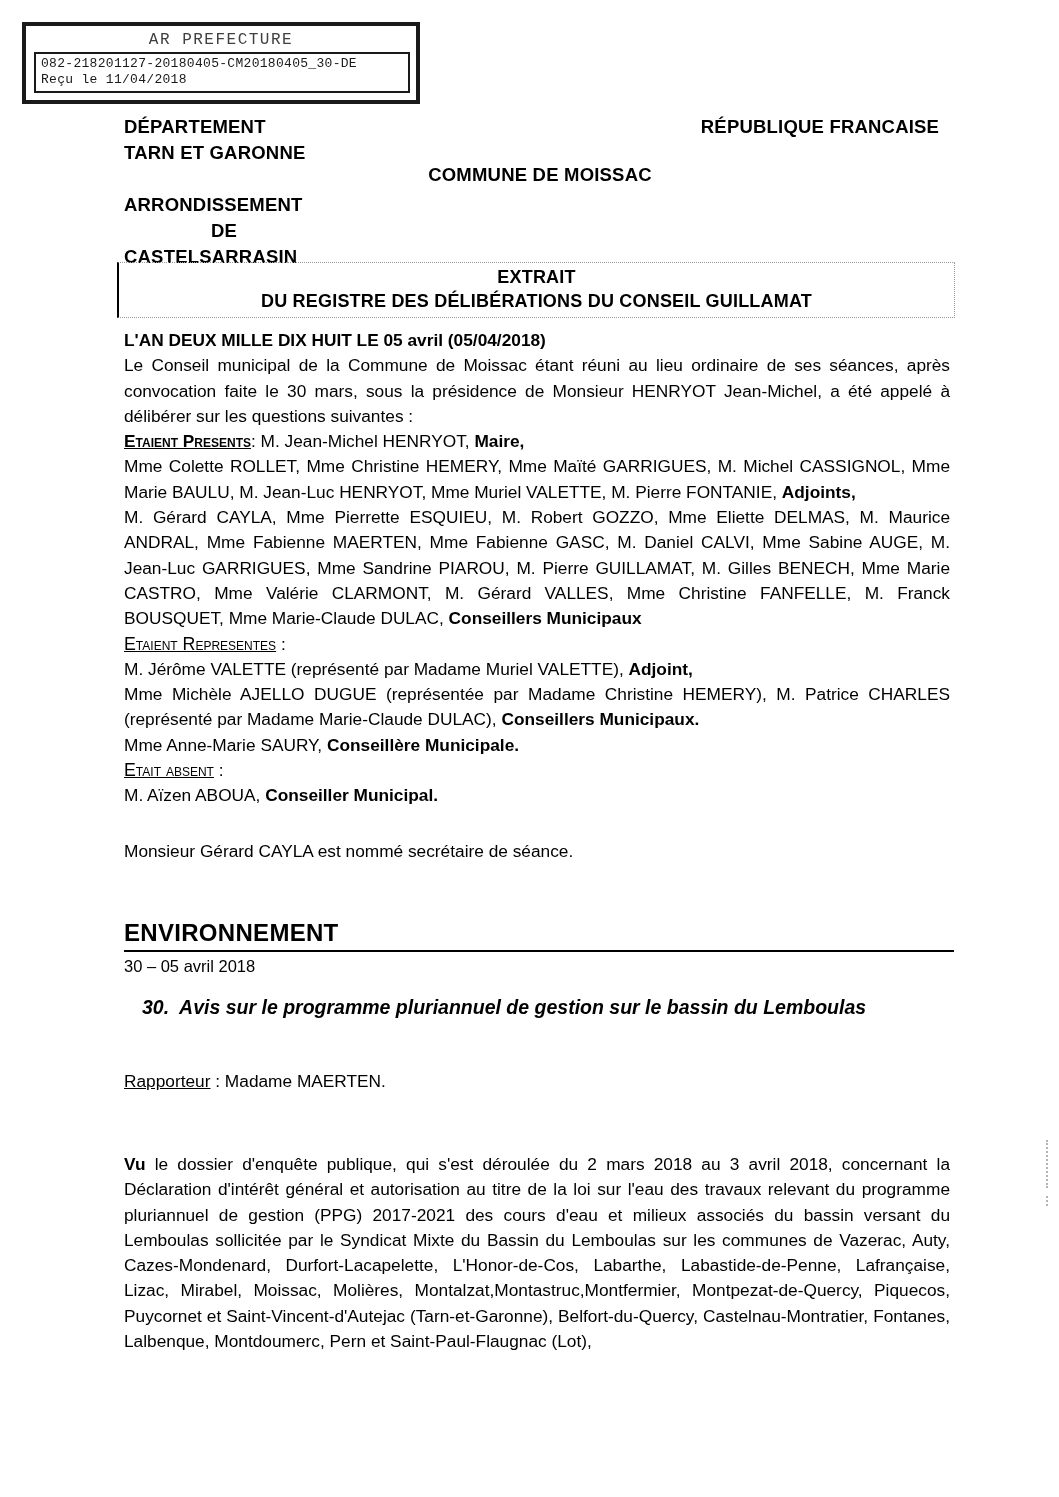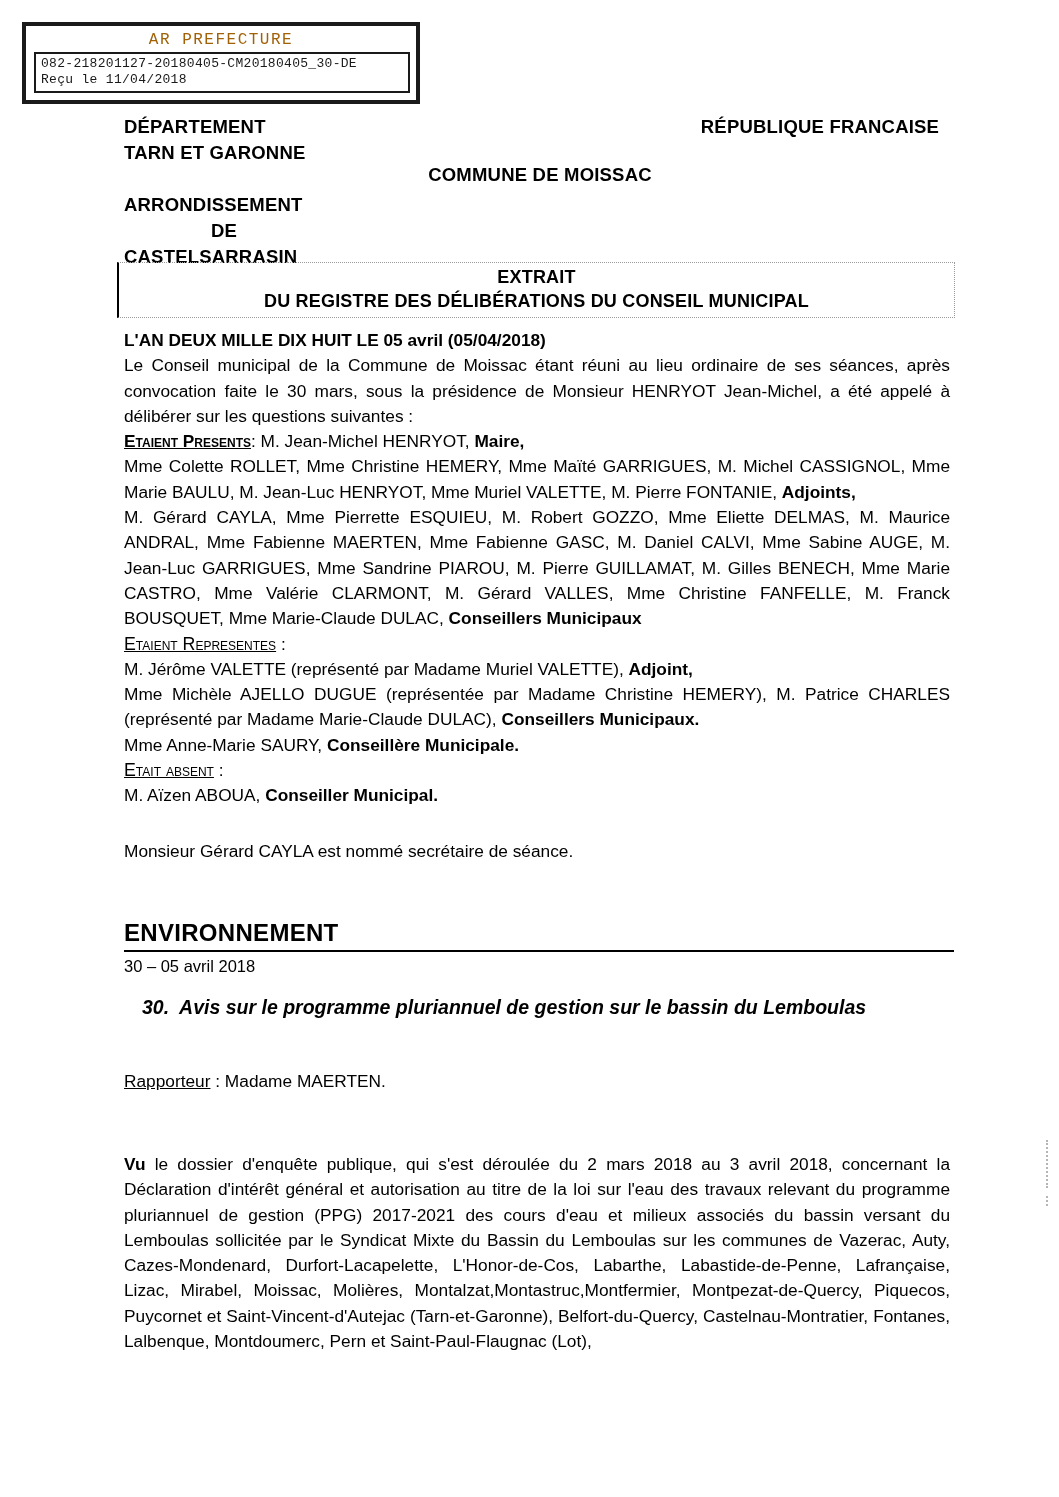--- a/index.html
+++ b/index.html
@@ -27,21 +27,21 @@
     box-sizing: border-box;
     background: #fff;
   }
   .stamp-title {
     text-align: center;
     font-family: "Liberation Mono", monospace;
     font-size: 16px;
     letter-spacing: 1.5px;
     line-height: 20px;
     padding-top: 4px;
-    color: #a16207;
+    color: #404040;
   }
   .stamp-inner {
     margin: 2px 6px 4px 8px;
     border: 2px solid #1a1a1a;
     padding: 2px 5px 3px 5px;
     box-sizing: border-box;
   }
   .stamp-line {
     font-family: "Liberation Mono", monospace;
     font-size: 13px;
@@ -234,21 +234,21 @@
     <span class="l-arr">ARRONDISSEMENT</span>
     <span class="l-de">DE</span>
     <span class="l-cast">CASTELSARRASIN</span>
   </div>
   <div class="hdr-right">RÉPUBLIQUE FRANCAISE</div>
   <div class="hdr-commune">COMMUNE DE MOISSAC</div>
 </div>
 
 <div class="extrait-box">
   <span class="e1">EXTRAIT</span>
-  <span class="e2">DU REGISTRE DES DÉLIBÉRATIONS DU CONSEIL MUNICIPAL</span>
+  <span class="e2">DU REGISTRE DES DÉLIBÉRATIONS DU CONSEIL GUILLAMAT</span>
 </div>
 
 <div class="body-text">
 
   <p class="p-plain b">L'AN DEUX MILLE DIX HUIT LE 05 avril (05/04/2018)</p>
 
   <p class="p-just">Le Conseil municipal de la Commune de Moissac étant réuni au lieu ordinaire de ses séances, après convocation faite le 30 mars, sous la présidence de Monsieur HENRYOT Jean-Michel, a été appelé à délibérer sur les questions suivantes :</p>
 
   <p class="p-just">
     <span class="smallcaps">Etaient Presents</span><span>: M. Jean-Michel HENRYOT, </span><span class="b">Maire,</span>

